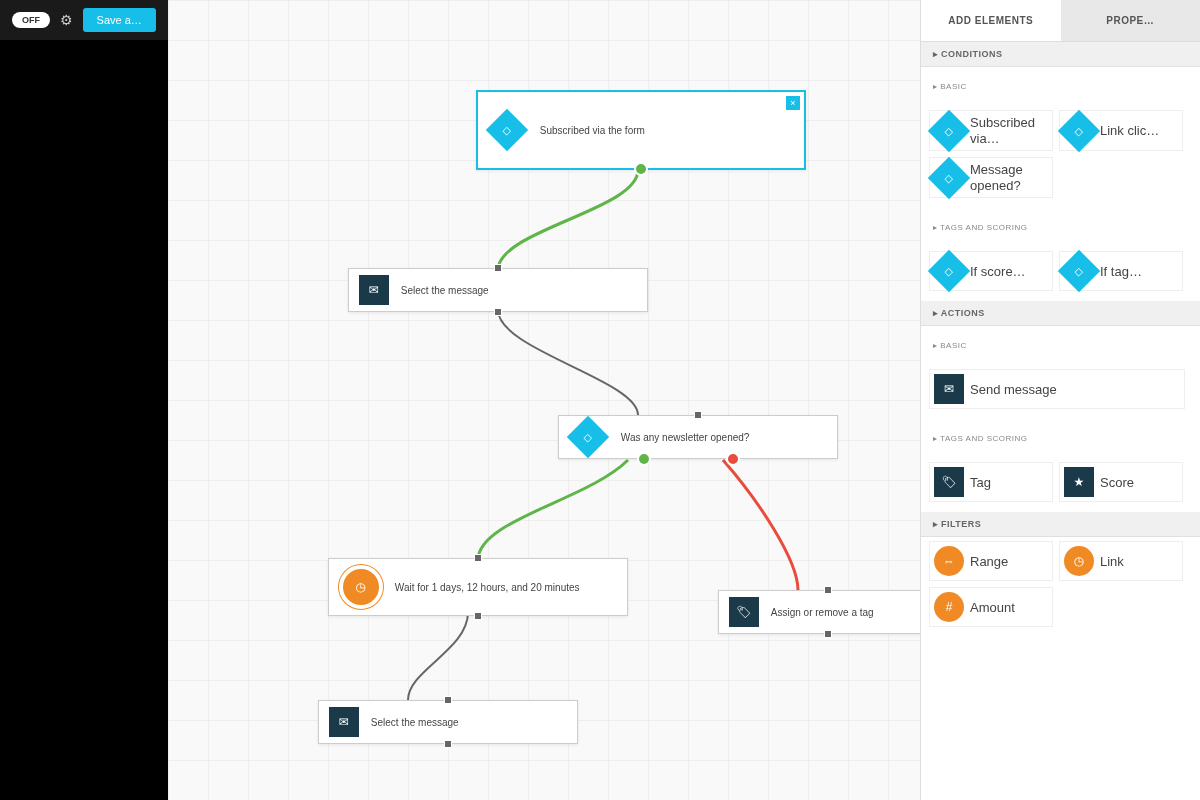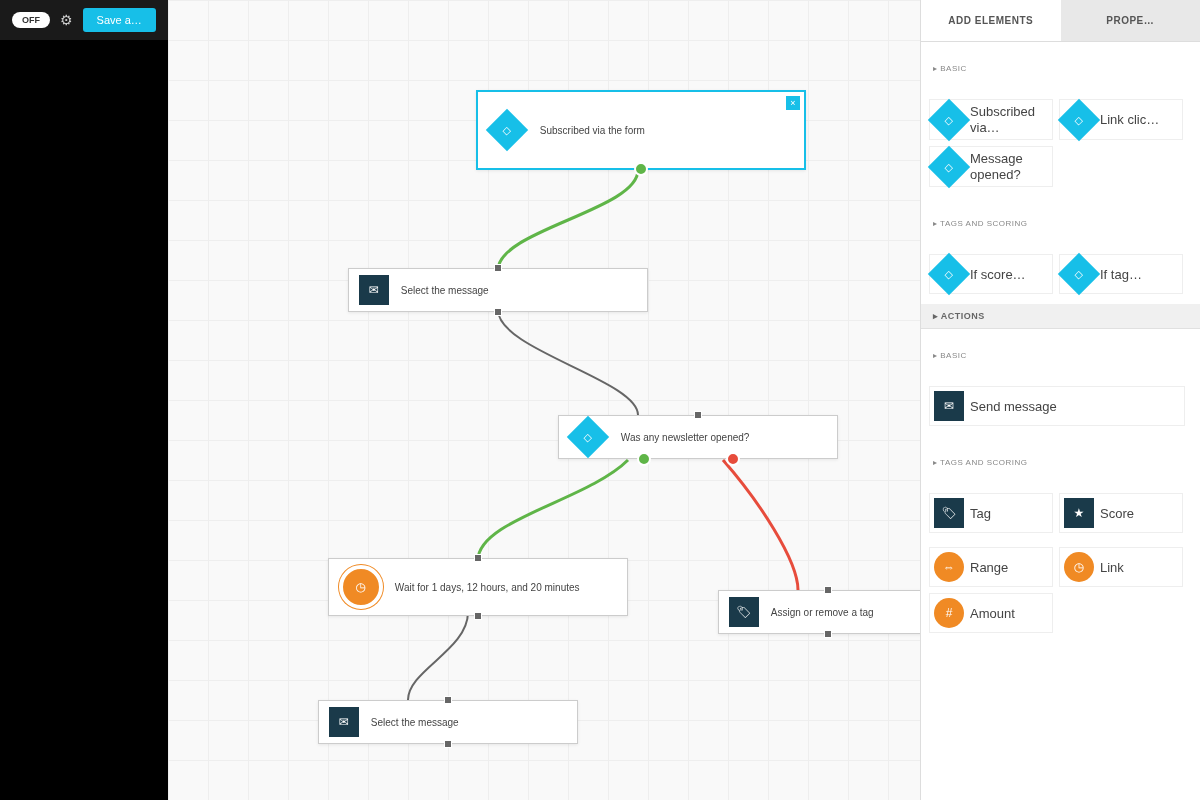--- a/index.html
+++ b/index.html
@@ -9,21 +9,21 @@
 .toggle { background: #fff; border-radius: 12px; padding: 3px 10px; font-size: 9px; font-weight: bold; color: #333; cursor: pointer; }
 .gear { color: #ccc; font-size: 14px; cursor: pointer; }
 .save-btn { background: #17bfe8; color: #fff; border: none; padding: 6px 14px; border-radius: 3px; font-size: 11px; cursor: pointer; }
 .main { flex: 1; display: flex; background: #f5f5f5; }
 .canvas { flex: 1; position: relative; background: #f9f9f9; background-image: linear-gradient(#eee 1px, transparent 1px), linear-gradient(90deg, #eee 1px, transparent 1px); background-size: 40px 40px; overflow: hidden; }
 .panel { width: 280px; background: #fff; border-left: 1px solid #ddd; display: flex; flex-direction: column; overflow-y: auto; }
 .panel-tabs { display: flex; height: 42px; border-bottom: 1px solid #ddd; }
 .panel-tab { flex: 1; display: flex; align-items: center; justify-content: center; font-size: 10px; font-weight: bold; color: #555; cursor: pointer; letter-spacing: 0.5px; }
 .panel-tab.inactive { background: #e8e8e8; }
 .section-hdr { background: #f0f0f0; padding: 7px 12px; font-size: 9px; color: #666; font-weight: bold; letter-spacing: 0.5px; border-bottom: 1px solid #e0e0e0; }
-.sub-hdr { padding: 22px 12px; font-size: 8px; color: #888; letter-spacing: 0.5px; }
+.sub-hdr { padding: 15px 12px; font-size: 8px; color: #888; letter-spacing: 0.5px; }
 .item-grid { display: flex; flex-wrap: wrap; padding: 4px 8px 10px; gap: 6px; }
 .item { display: flex; align-items: center; gap: 6px; width: 124px; cursor: pointer; border: 1px solid #eee; padding: 4px; }
 .item.wide { width: 256px; }
 .item-label { font-size: 13px; color: #444; line-height: 1.2; }
 .diamond { width: 30px; height: 30px; transform: rotate(45deg); display: flex; align-items: center; justify-content: center; flex-shrink: 0; }
 .diamond.blue { background: #17bfe8; }
 .diamond span { transform: rotate(-45deg); color: #fff; font-size: 11px; }
 .square { width: 30px; height: 30px; display: flex; align-items: center; justify-content: center; flex-shrink: 0; color: #fff; font-size: 12px; }
 .square.dark { background: #1a3a4a; }
 .circle { width: 30px; height: 30px; border-radius: 50%; display: flex; align-items: center; justify-content: center; flex-shrink: 0; color: #fff; font-size: 12px; }
@@ -113,20 +113,21 @@
       </div>
 
     </div>
 
     <div class="panel">
       <div class="panel-tabs">
         <div class="panel-tab">ADD ELEMENTS</div>
         <div class="panel-tab inactive">PROPE…</div>
       </div>
 
+      <div class="section-hdr">▸ CONDITIONS</div>
       <div class="sub-hdr">▸ BASIC</div>
       <div class="item-grid">
         <div class="item">
           <div class="diamond blue">
               <span>◇</span>
             </div>
           <span class="item-label">Subscribed via…</span>
         </div>
         <div class="item">
           <div class="diamond blue">
@@ -170,20 +171,21 @@
         <div class="item">
           <div class="square dark">🏷</div>
           <span class="item-label">Tag</span>
         </div>
         <div class="item">
           <div class="square dark">★</div>
           <span class="item-label">Score</span>
         </div>
       </div>
 
+      <div class="section-hdr">▸ FILTERS</div>
       <div class="item-grid">
         <div class="item">
           <div class="circle orange">⇔</div>
           <span class="item-label">Range</span>
         </div>
         <div class="item">
           <div class="circle orange">◷</div>
           <span class="item-label">Link</span>
         </div>
         <div class="item">

